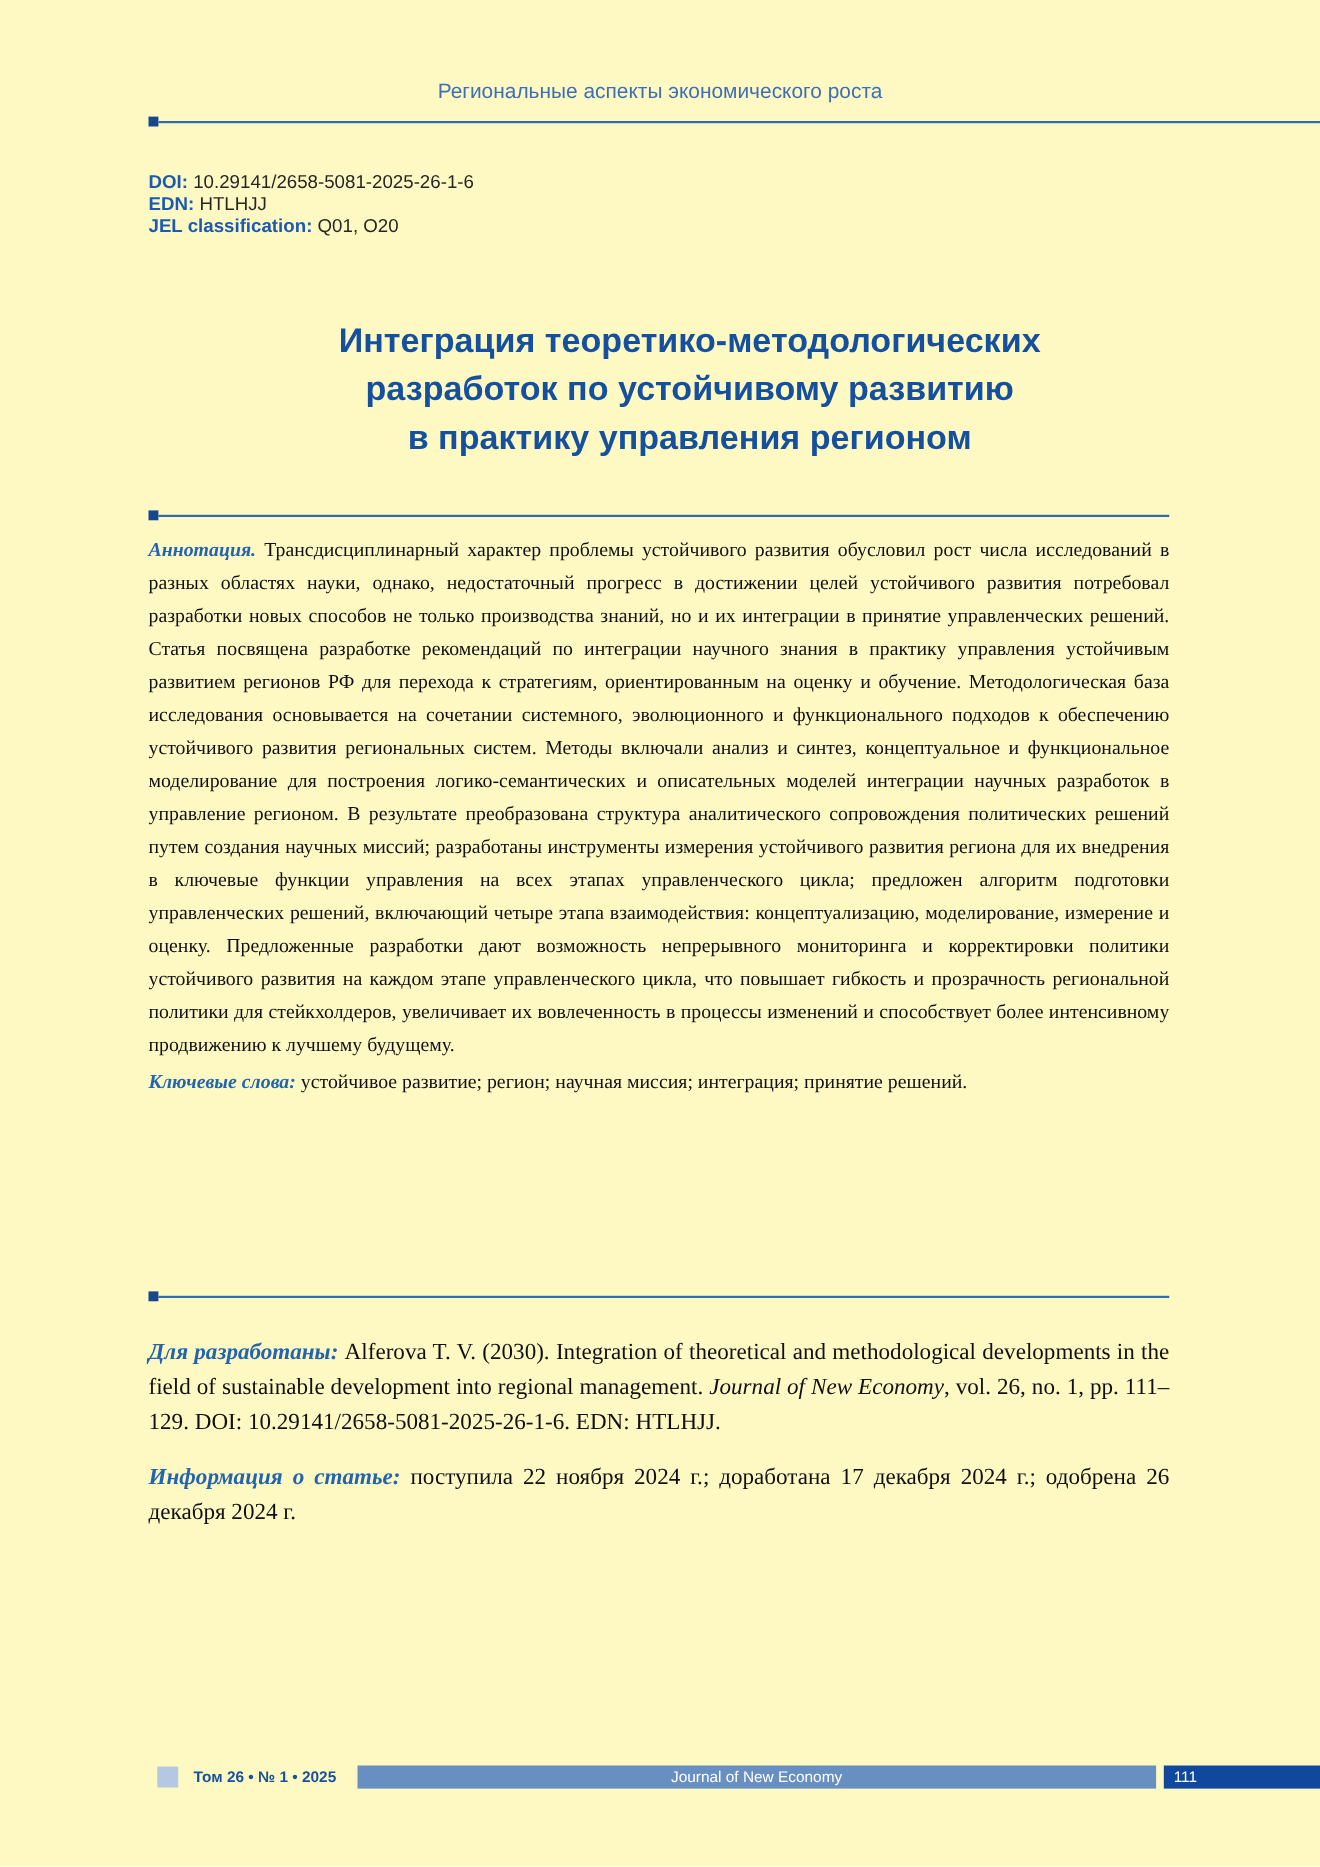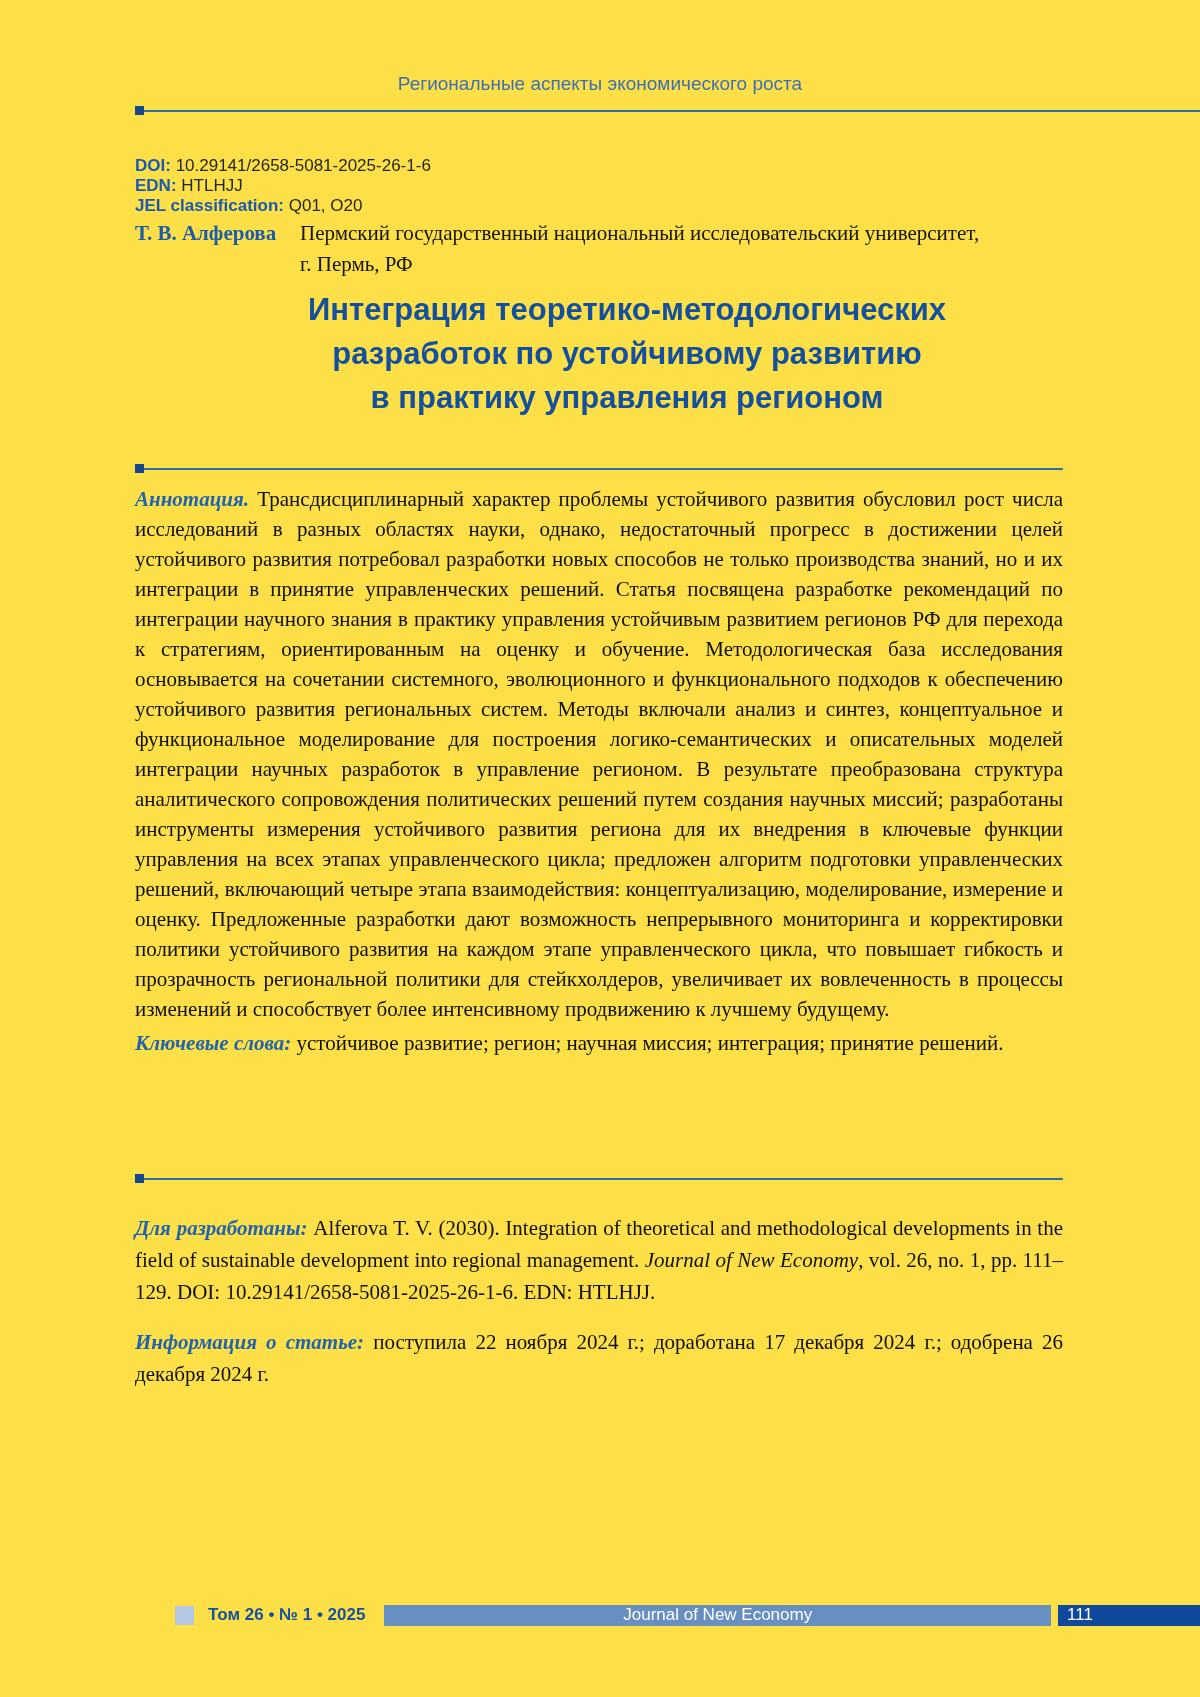--- a/index.html
+++ b/index.html
@@ -1,17 +1,17 @@
 <!DOCTYPE html>
 <html><head>
 <meta charset="utf-8">
 <style>
   html,body { margin:0; padding:0; background:#ffffff; }
   .page {
-    position:relative; width:1200px; height:1697px; background:#fde047;
+    position:relative; width:1200px; height:1697px; background:#fef9c3;
     overflow:hidden; font-family:"Liberation Serif", serif; color:#101010;
   }
   
   .running-head {
     position:absolute; top:73px; left:0; width:100%;
     text-align:center; font-family:"Liberation Sans", sans-serif;
     font-size:19px; color:#3e6fb6;
   }
   
   .rule { position:absolute; display:flex; align-items:center; }
@@ -32,33 +32,33 @@
   .author-name { width:165px; flex:none; font-weight:bold; color:#1d5cab; font-size:21px; line-height:31px; }
   .affiliation { font-size:21px; line-height:31px; color:#141414; }
   
   .article-title {
     position:absolute; top:288px; left:0; width:100%; text-align:center;
     font-family:"Liberation Sans", sans-serif; font-weight:bold;
     font-size:31px; line-height:44px; color:#15509e;padding-left:27px;
   }
   
   .abstract-block { position:absolute; top:484px; left:135px; width:928px; }
-  .abstract-block p { margin:0; font-size:21px; line-height:30px; text-align:justify; }
+  .abstract-block p { margin:0; font-size:18px; line-height:30px; text-align:justify; }
   .abstract-block p.keywords { margin-top:4px; }
   .lbl { color:#2264ae; font-weight:bold; font-style:italic; }
   
   .citation-block { position:absolute; top:1212px; left:135px; width:928px; }
   .citation-block p { margin:0; font-size:21px; line-height:32px; text-align:justify; }
   .citation-block p + p { margin-top:18px; }
   .journal-italic { font-style:italic; }
   
   .footer {
     position:absolute; top:1604px; left:0; right:0; height:22px;
     display:flex; align-items:center;
-    font-family:"Liberation Sans", sans-serif; font-size:17px;padding-left:32px;
+    font-family:"Liberation Sans", sans-serif; font-size:14px;
   }
   .footer .f-sq { width:19px; height:19px; background:#b4c7e3; margin-left:143px; flex:none; }
   .footer .f-vol { color:#17509e; font-weight:bold; margin-left:14px; white-space:nowrap; }
   .footer .f-bar {
     flex:1; height:21px; background:#688fc1; margin-left:19px;
     display:flex; align-items:center; justify-content:center; color:#ffffff;
   }
   .footer .f-page {
     width:142px; height:21px; background:#10489e; margin-left:7px; flex:none;
     display:flex; align-items:center; color:#ffffff; padding-left:9px; box-sizing:border-box;
@@ -84,27 +84,20 @@
     <span>
       <span class="meta-label">EDN:</span>
       <span>HTLHJJ</span>
     </span>
     <span>
       <span class="meta-label">JEL classification:</span>
       <span>Q01, O20</span>
     </span>
   </div>
 
-  <div class="author-row">
-    <div class="author-name">Т. В. Алферова</div>
-    <div class="affiliation">
-      <div>Пермский государственный национальный исследовательский университет,</div>
-      <div>г. Пермь, РФ</div>
-    </div>
-  </div>
 
   <div class="article-title">
     <div>Интеграция теоретико-методологических</div>
     <div>разработок по устойчивому развитию</div>
     <div>в практику управления регионом</div>
   </div>
 
   <div class="rule rule-abstract">
     <span class="sq"></span>
     <span class="ln"></span>

